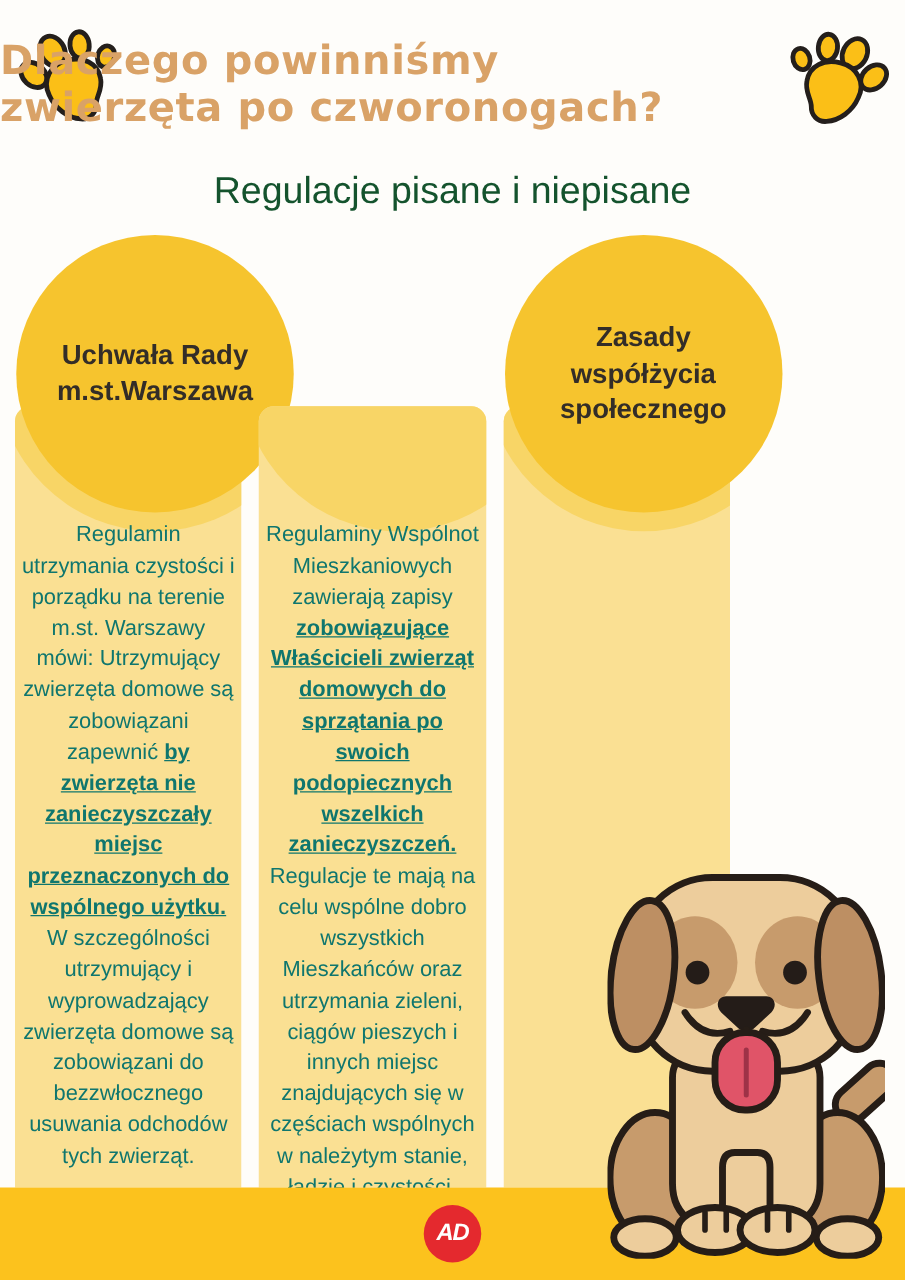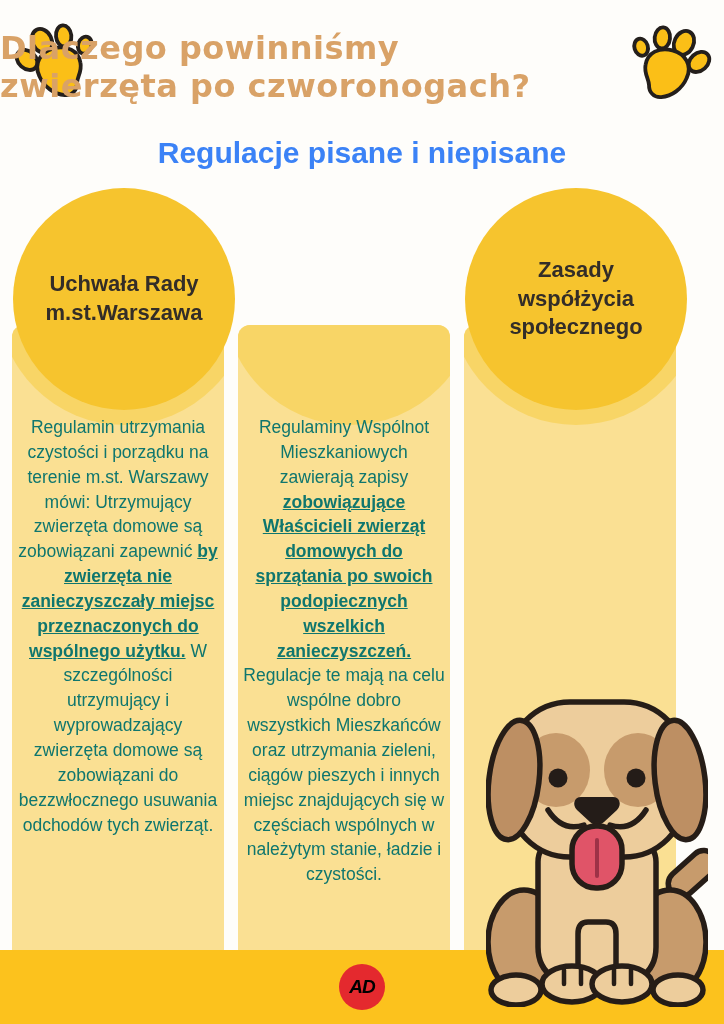--- a/index.html
+++ b/index.html
@@ -18,26 +18,26 @@
   .title {
     position:absolute; top:30px; left:0; width:724px;
     text-align:left;
     font-family:"DejaVu Sans", sans-serif;
     font-weight:700; font-size:32px; line-height:1.18;
     color:#D9A267; letter-spacing:.5px;
   }
   .subtitle {
     position:absolute; top:136px; left:0; width:724px;
     text-align:center;
-    font-weight:700; font-size:30px; color:#3b82f6;
+    font-weight:400; font-size:30px; color:#14532d;
   }
   
   .columns {
     position:absolute; left:12px; top:188px;
-    width:664px; height:762px;
+    width:572px; height:762px;
     display:flex; gap:14px;
   }
   .column { position:relative; width:224px; height:762px; }
   .col-rect {
     position:absolute; left:0; right:0; top:137px; bottom:0;
     background:#FAE093;
     border-radius:12px 12px 0 0;
     overflow:hidden;
   }
   .col-halo {
@@ -62,21 +62,21 @@
   .col-body .seg-bold { font-weight:700;text-decoration:underline; }
   
   .footer-bar {
     position:absolute; left:0; top:950px; width:724px; height:74px;
     background:#FCC21D; z-index:1;
     display:flex; align-items:center; justify-content:center;
   }
   .logo { display:flex; align-items:center; gap:8px; font-style:italic; }
   .logo-badge {
     width:46px; height:46px; border-radius:50%;
-    background:#E4292E; color:#000000;
+    background:#E4292E; color:#ffffff;
     display:flex; align-items:center; justify-content:center;
     font-weight:700; font-size:19px; letter-spacing:-1px;
   }
   .logo-word { font-weight:700; font-size:44px; letter-spacing:-1px; }
   .logo-word .l-red  { color:#E4292E; }
   .logo-word .l-dark { color:#191919; }
   
   .dog { position:absolute; left:486px; top:692px; width:222px; height:315px; z-index:2; }
 </style>
 </head>

